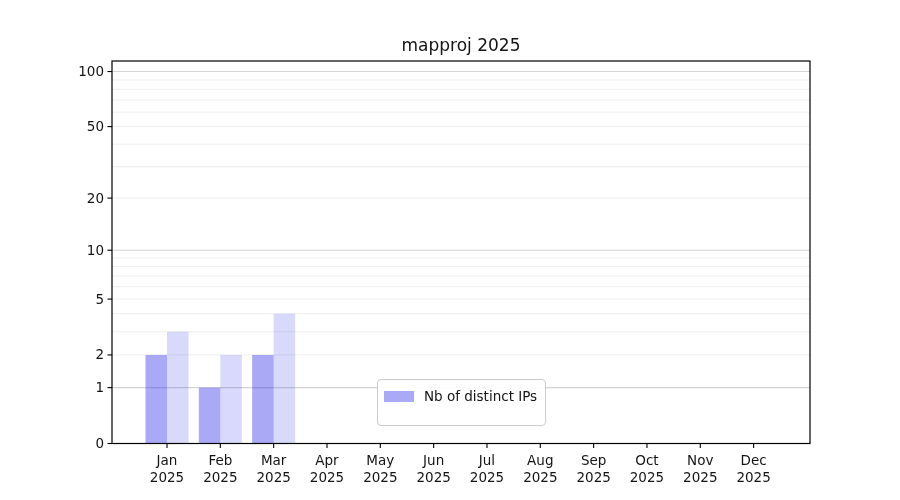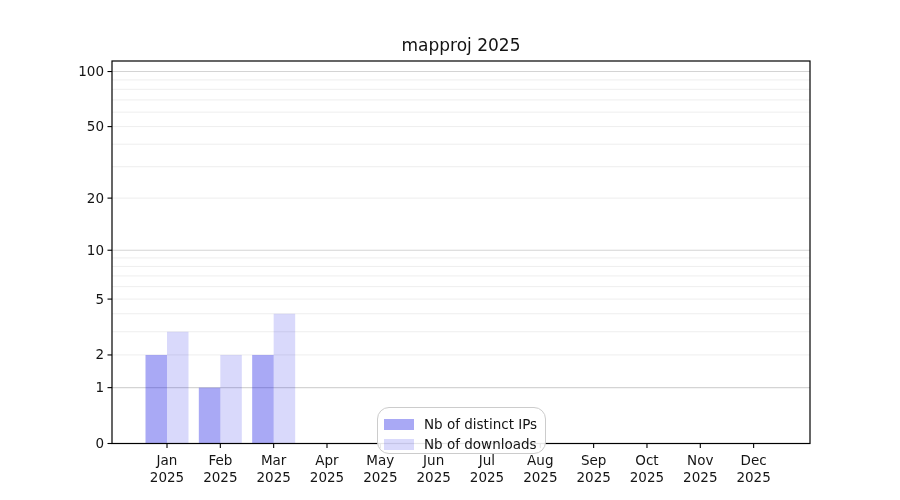--- a/index.html
+++ b/index.html
@@ -1,21 +1,21 @@
 <!DOCTYPE html>
 <html><head>
 <meta charset="utf-8">
 <style>
   html,body{margin:0;padding:0;background:#ffffff;}
   .fig{position:relative;width:900px;height:500px;background:#ffffff;
        font-family:"DejaVu Sans",sans-serif;overflow:hidden;}
   svg text{fill:#141414;font-family:"DejaVu Sans",sans-serif;}
-  .legend{position:absolute;left:377px;top:407px;width:169px;height:47px;
+  .legend{position:absolute;left:377px;top:379px;width:169px;height:47px;
           box-sizing:border-box;background:rgba(255,255,255,0.9);
-          border:1px solid #cccccc;border-radius:12px;padding:6px 0 0 6px;}
+          border:1px solid #cccccc;border-radius:4px;padding:6px 0 0 6px;}
   .legend-row{display:flex;align-items:center;height:20px;}
   .legend-swatch{display:inline-block;width:30px;height:11px;margin-right:10px;flex:0 0 auto;}
   .legend-label{font-size:13.5px;color:#141414;white-space:nowrap;}
 </style>
 </head>
 <body>
 
 <div class="fig">
   <svg id="chart" width="900" height="500" viewBox="0 0 900 500">
     <g id="grid-layer">
@@ -103,18 +103,14 @@
         <text x="753.63" y="482" text-anchor="middle" font-size="13.5">2025</text>
       </g>
     <text id="chart-title" x="461" y="51" text-anchor="middle" font-size="17">mapproj 2025</text>
   </svg>
 
   <div class="legend">
     <div class="legend-row">
       <span class="legend-swatch" style="background: rgba(30, 30, 230, 0.38);"></span>
       <span class="legend-label">Nb of distinct IPs</span>
     </div>
-    <div class="legend-row">
-      <span class="legend-swatch" style="background: rgba(30, 30, 230, 0.17);"></span>
-      <span class="legend-label">Nb of downloads</span>
-    </div>
   </div>
 </div>
 
 </body></html>

